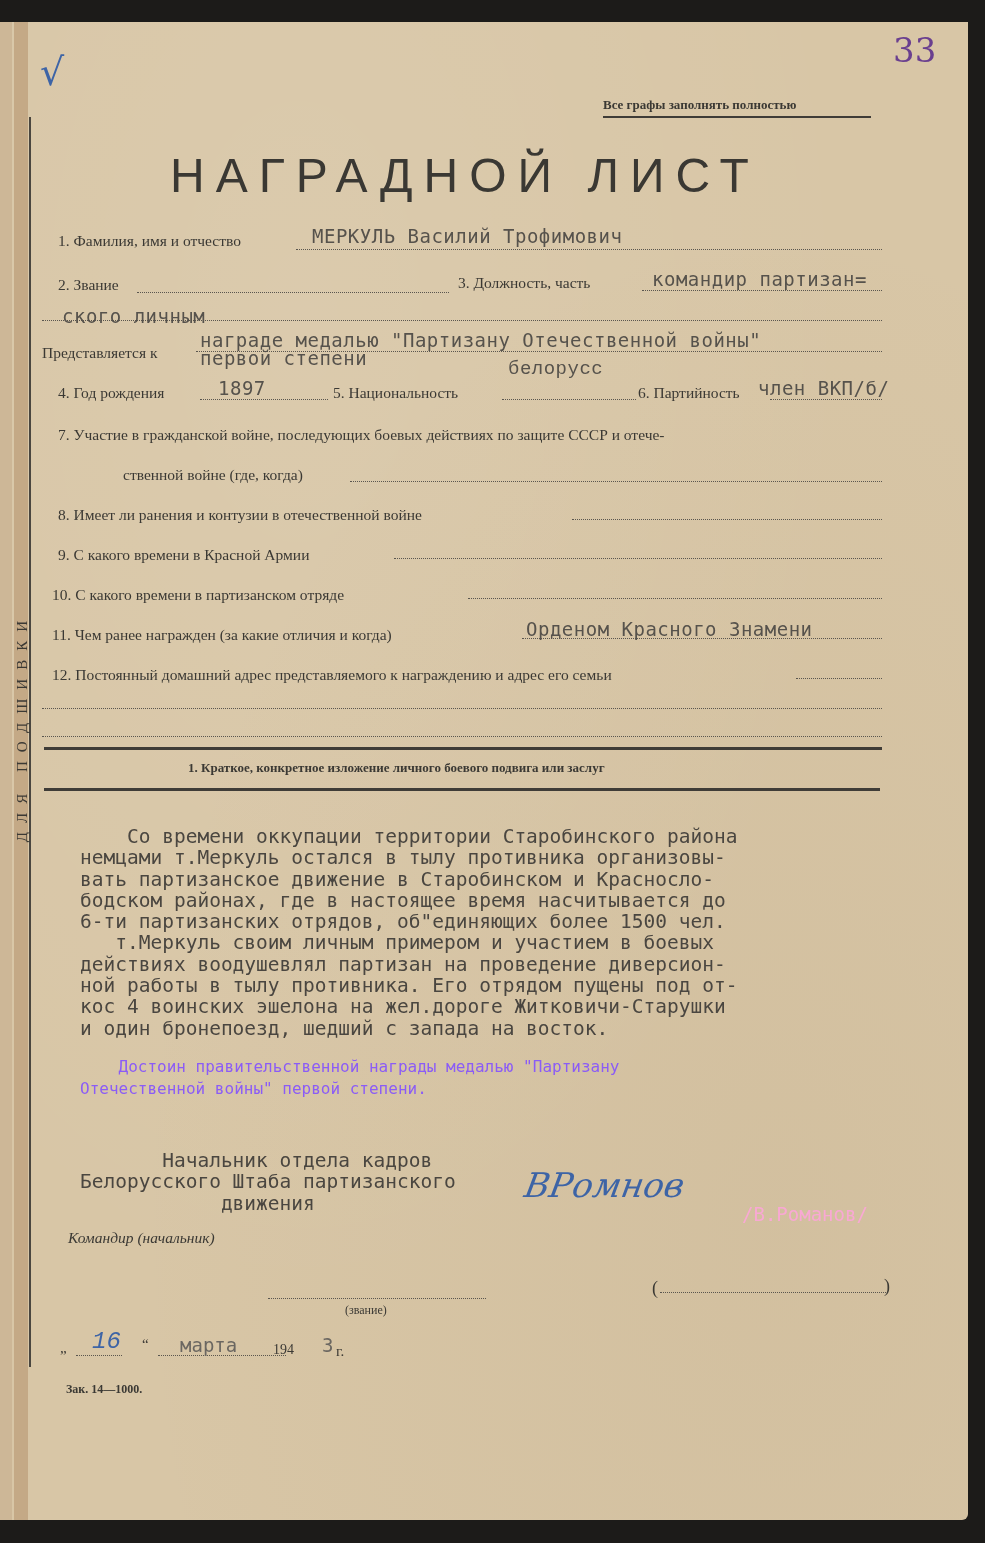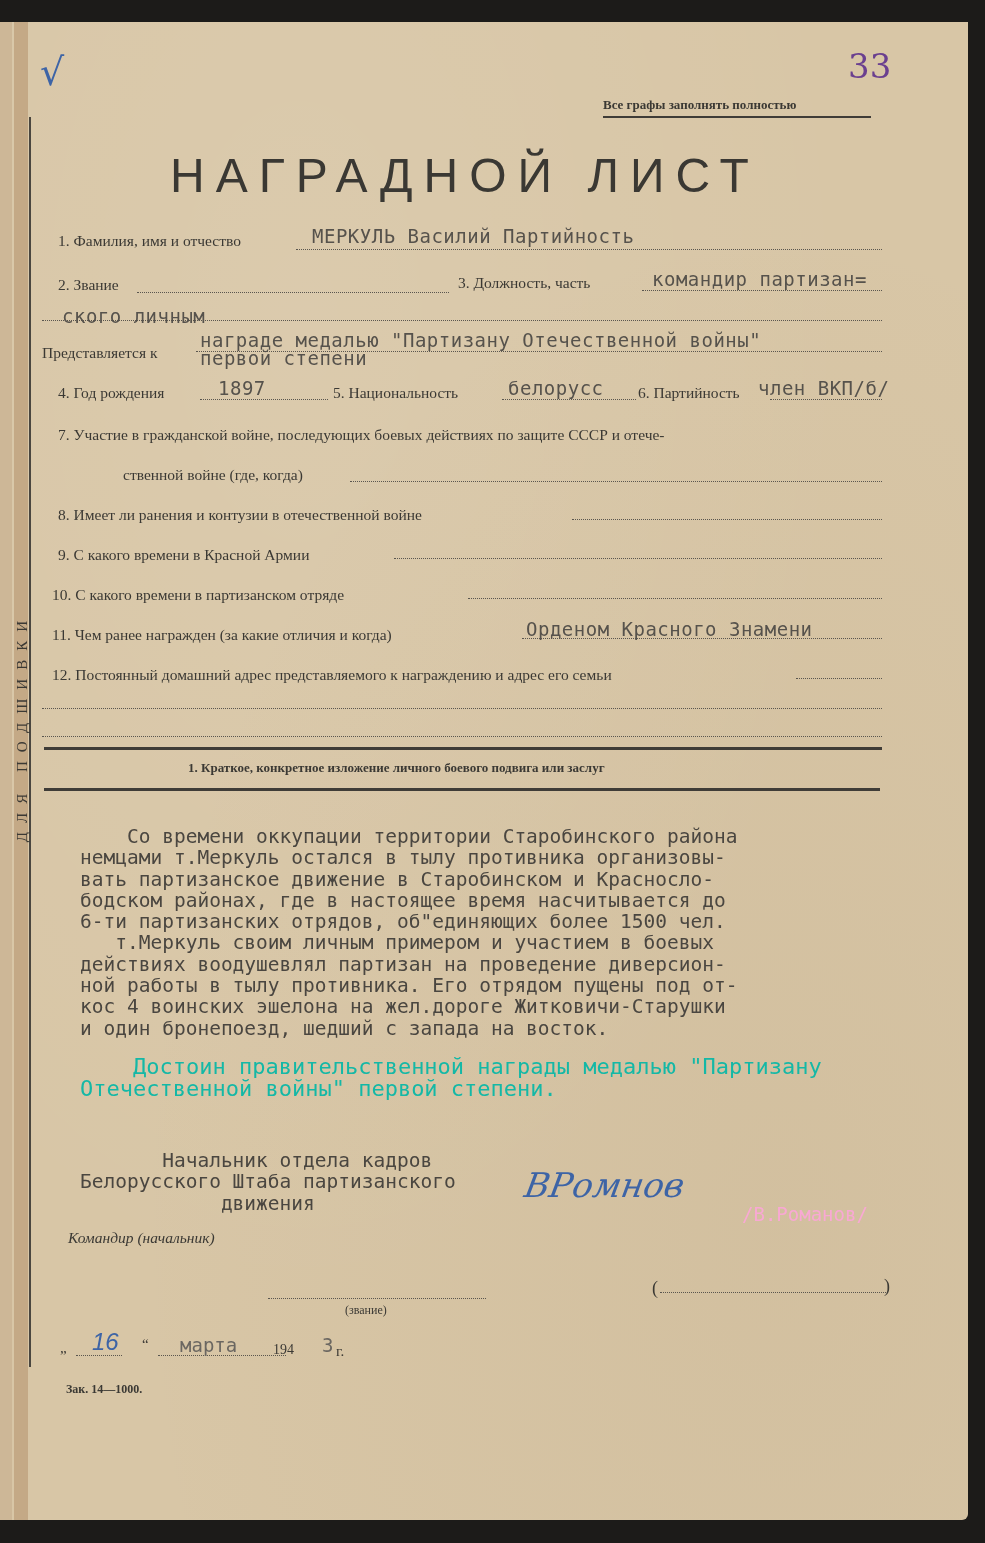--- a/index.html
+++ b/index.html
@@ -38,35 +38,35 @@
   .printed { color: #3b3934; font-family: "Liberation Serif", serif; }
   .typed { color: #56524c; font-family: "DejaVu Sans Mono", monospace; }
   .ink-blue { color: #3d64a6; }
   .ink-purple { color: #6a3f8f; }
   .dots {
     position: absolute; height: 0; border-bottom: 1.5px dotted #5a564f;
   }
   .thick { position: absolute; height: 3px; background: #3f3c37; }
 
   .checkmark { left: 40px; top: 50px; font-size: 38px; font-family: "DejaVu Sans", sans-serif; }
-  .page-num { left: 848px; top: 30px; font-size: 34px; font-family: "DejaVu Serif", serif; margin-top: 16px; }
+  .page-num { left: 893px; top: 30px; font-size: 34px; font-family: "DejaVu Serif", serif; }
   .instr { left: 603px; top: 97px; font-size: 13px; font-weight: bold; }
   .instr-rule { left: 603px; top: 116px; width: 268px; height: 2px; background:#3f3c37; position:absolute; }
   .title {
     left: 170px; top: 148px; font-family: "Liberation Sans", sans-serif;
     font-size: 48px; letter-spacing: 11px; color: #3a3833;
   }
   .lbl { font-size: 15.5px; }
   .val { font-size: 19px; letter-spacing: 0.5px; }
   .section-head { font-size: 13px; font-weight: bold; }
   .body-text {
     left: 80px; top: 826px; width: 800px; font-size: 19.5px; line-height: 21.3px;
     white-space: pre; color: #4a4640;
   }
-  .closing { left: 80px; top: 1056px; font-size: 22px; line-height: 21.5px; white-space: pre; color:#14b8a6; }
+  .closing { left: 80px; top: 1056px; font-size: 16px; line-height: 21.5px; white-space: pre; color:#8b5cf6; }
   .signature-block { left: 80px; top: 1150px; font-size: 19.5px; line-height: 21.3px; white-space: pre; color:#4a4640; }
   .signature { left: 525px; top: 1165px; font-size: 34px; font-style: italic; font-family: "DejaVu Serif", serif; transform: skewX(-10deg); }
   .signer { left: 742px; top: 1203px; font-size: 19px; }
   .italic-lbl { font-style: italic; font-size: 15.5px; }
   .small { font-size: 12px; }
 </style>
 </head>
 <body>
 
 <div class="binding-strip"></div>
@@ -79,41 +79,41 @@
 
 <div class="abs checkmark ink-blue">√</div>
 <div class="abs page-num ink-purple">33</div>
 
 <div class="abs instr printed">Все графы заполнять полностью</div>
 <div class="instr-rule"></div>
 <div class="abs title">НАГРАДНОЙ ЛИСТ</div>
 
 <div class="abs printed lbl" style="left:58px;top:232px;">1. Фамилия, имя и отчество</div>
 <div class="dots" style="left:296px;top:249px;width:586px;"></div>
-<div class="abs typed val" style="left:312px;top:225px;">МЕРКУЛЬ Василий Партийность</div>
+<div class="abs typed val" style="left:312px;top:225px;">МЕРКУЛЬ Василий Трофимович</div>
 
 <div class="abs printed lbl" style="left:58px;top:276px;">2. Звание</div>
 <div class="dots" style="left:137px;top:292px;width:312px;"></div>
 <div class="abs printed lbl" style="left:458px;top:274px;">3. Должность, часть</div>
 <div class="dots" style="left:642px;top:290px;width:240px;"></div>
 <div class="abs typed val" style="left:652px;top:268px;">командир партизан=</div>
 <div class="dots" style="left:42px;top:320px;width:840px;"></div>
 <div class="abs typed val" style="left:62px;top:305px;">ского личным</div>
 
 <div class="abs printed lbl" style="left:42px;top:344px;">Представляется к</div>
 <div class="dots" style="left:196px;top:351px;width:686px;"></div>
 <div class="abs typed val" style="left:200px;top:329px;">награде медалью "Партизану Отечественной войны"</div>
 <div class="abs typed val" style="left:200px;top:347px;">первой степени</div>
 
 <div class="abs printed lbl" style="left:58px;top:384px;">4. Год рождения</div>
 <div class="dots" style="left:200px;top:399px;width:128px;"></div>
 <div class="abs typed val" style="left:218px;top:377px;">1897</div>
 <div class="abs printed lbl" style="left:333px;top:384px;">5. Национальность</div>
 <div class="dots" style="left:502px;top:399px;width:134px;"></div>
-<div class="abs typed val" style="left:508px;top:377px;">белорусс</div>
+<div class="abs typed val" style="left:508px;top:358px;font-family:Liberation Mono, monospace;">белорусс</div>
 <div class="abs printed lbl" style="left:638px;top:384px;">6. Партийность</div>
 <div class="dots" style="left:770px;top:399px;width:112px;"></div>
 <div class="abs typed val" style="left:758px;top:377px;">член ВКП/б/</div>
 
 <div class="abs printed lbl" style="left:58px;top:426px;">7. Участие в гражданской войне, последующих боевых действиях по защите СССР и отече-</div>
 <div class="abs printed lbl" style="left:82px;top:466px;margin-left:41px;">ственной войне (где, когда)</div>
 <div class="dots" style="left:350px;top:481px;width:532px;"></div>
 
 <div class="abs printed lbl" style="left:58px;top:506px;">8. Имеет ли ранения и контузии в отечественной войне</div>
 <div class="dots" style="left:572px;top:519px;width:310px;"></div>
@@ -158,21 +158,21 @@
 
 <div class="abs printed italic-lbl" style="left:68px;top:1229px;">Командир (начальник)</div>
 <div class="dots" style="left:268px;top:1298px;width:218px;"></div>
 <div class="abs printed small" style="left:345px;top:1303px;">(звание)</div>
 <div class="abs printed" style="left:652px;top:1278px;font-size:18px;">(</div>
 <div class="dots" style="left:660px;top:1292px;width:226px;"></div>
 <div class="abs printed" style="left:884px;top:1276px;font-size:18px;">)</div>
 
 <div class="abs printed" style="left:60px;top:1340px;font-size:15px;">„</div>
 <div class="dots" style="left:76px;top:1355px;width:46px;"></div>
-<div class="abs ink-blue" style="left:92px;top:1328px;font-size:24px;font-style:italic;font-family:Liberation Sans, sans-serif;">16</div>
+<div class="abs ink-blue" style="left:92px;top:1328px;font-size:24px;font-style:italic;font-family:Liberation Mono, monospace;">16</div>
 <div class="abs printed" style="left:142px;top:1336px;font-size:15px;">“</div>
 <div class="dots" style="left:158px;top:1355px;width:128px;"></div>
 <div class="abs typed" style="left:180px;top:1334px;font-size:19px;color:#6b6761;">марта</div>
 <div class="abs printed" style="left:273px;top:1342px;font-size:14px;">194</div>
 <div class="abs typed" style="left:322px;top:1334px;font-size:19px;color:#6b6761;">3</div>
 <div class="abs printed" style="left:336px;top:1343px;font-size:15px;">г.</div>
 
 <div class="abs printed" style="left:66px;top:1382px;font-size:12px;font-weight:bold;">Зак. 14—1000.</div>
 
 </body></html>

